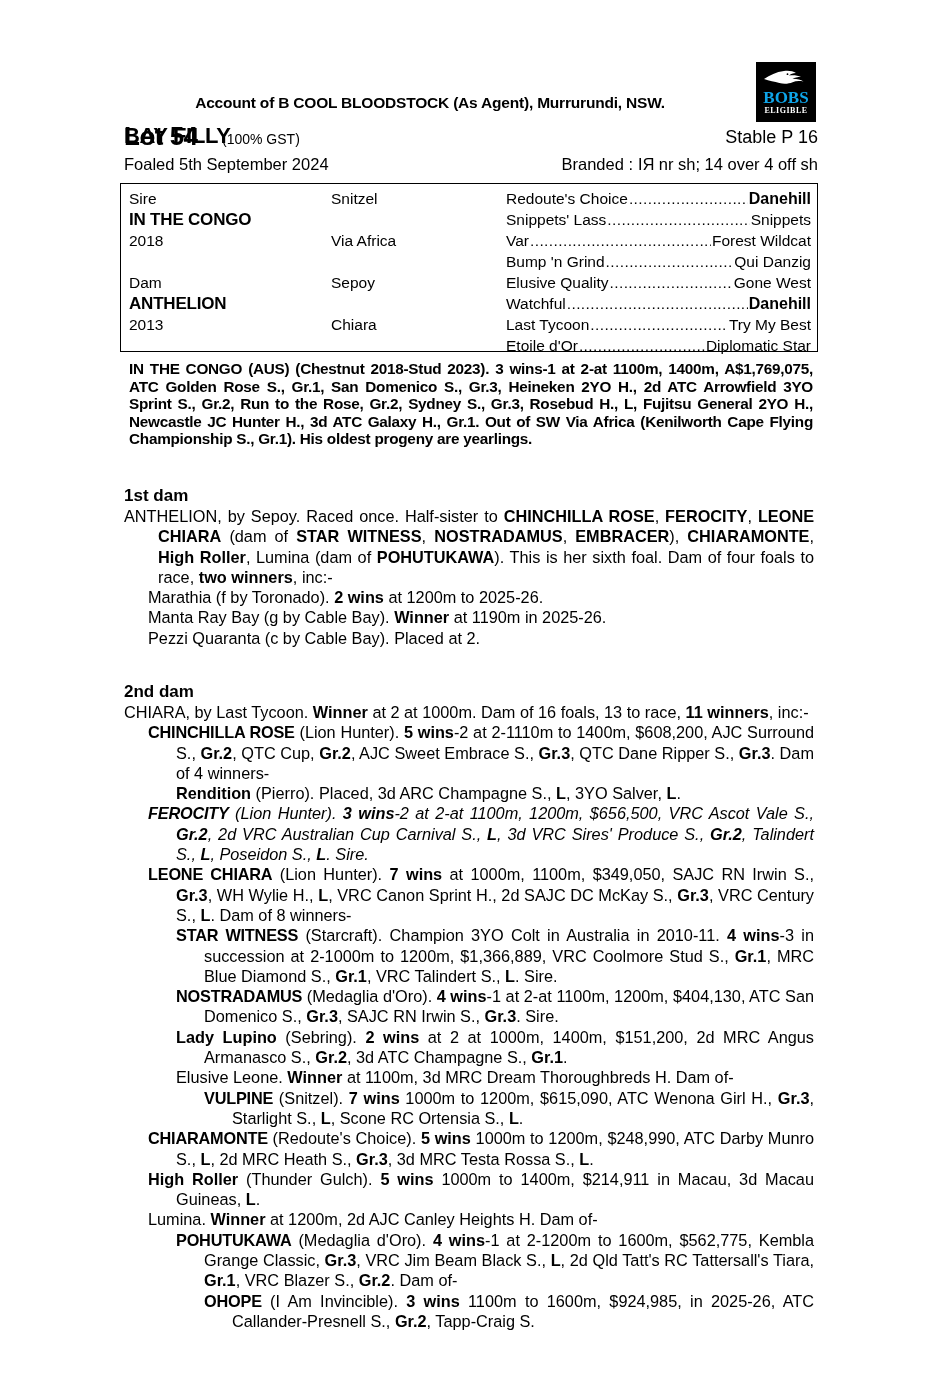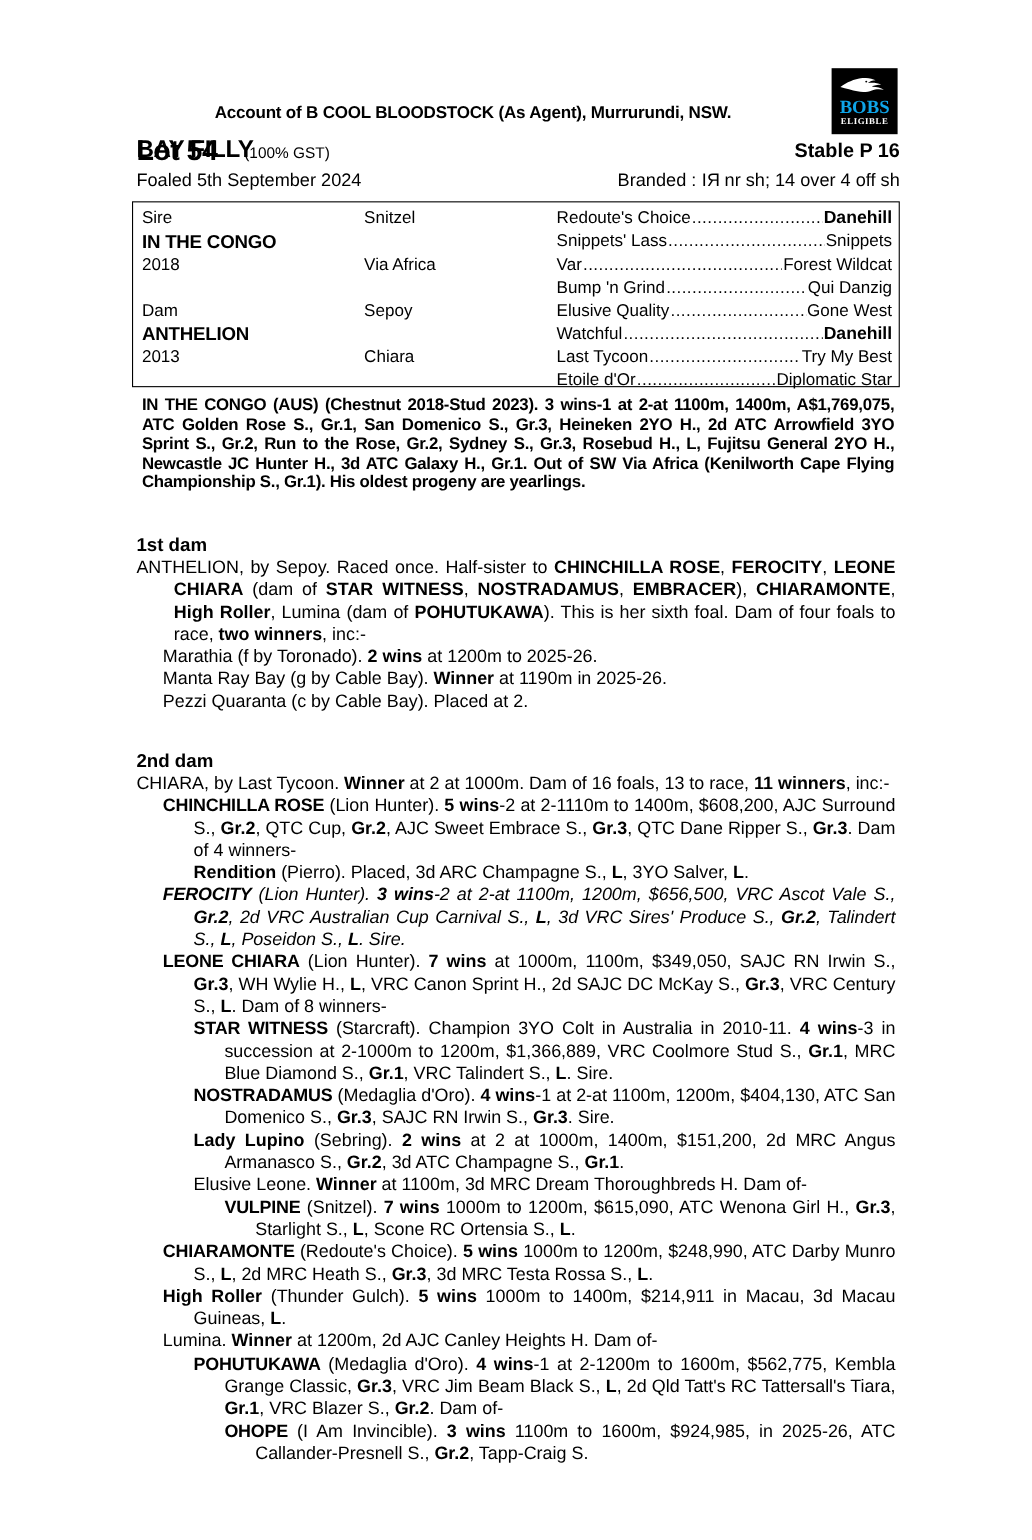--- a/index.html
+++ b/index.html
@@ -98,21 +98,21 @@
     text-align: left;
     font-weight: bold;
     font-size: 22px;
     line-height: 30px;
     letter-spacing: -0.3px;
   }
   .stable {
     position: absolute;
     right: 0;
     top: 3px;
-    font-weight: bold;
+    font-weight: normal;
     font-size: 18px;
     line-height: 26px;
   }
 
   .foaled-row {
     position: absolute;
     left: 124px;
     top: 152px;
     width: 694px;
     height: 24px;

